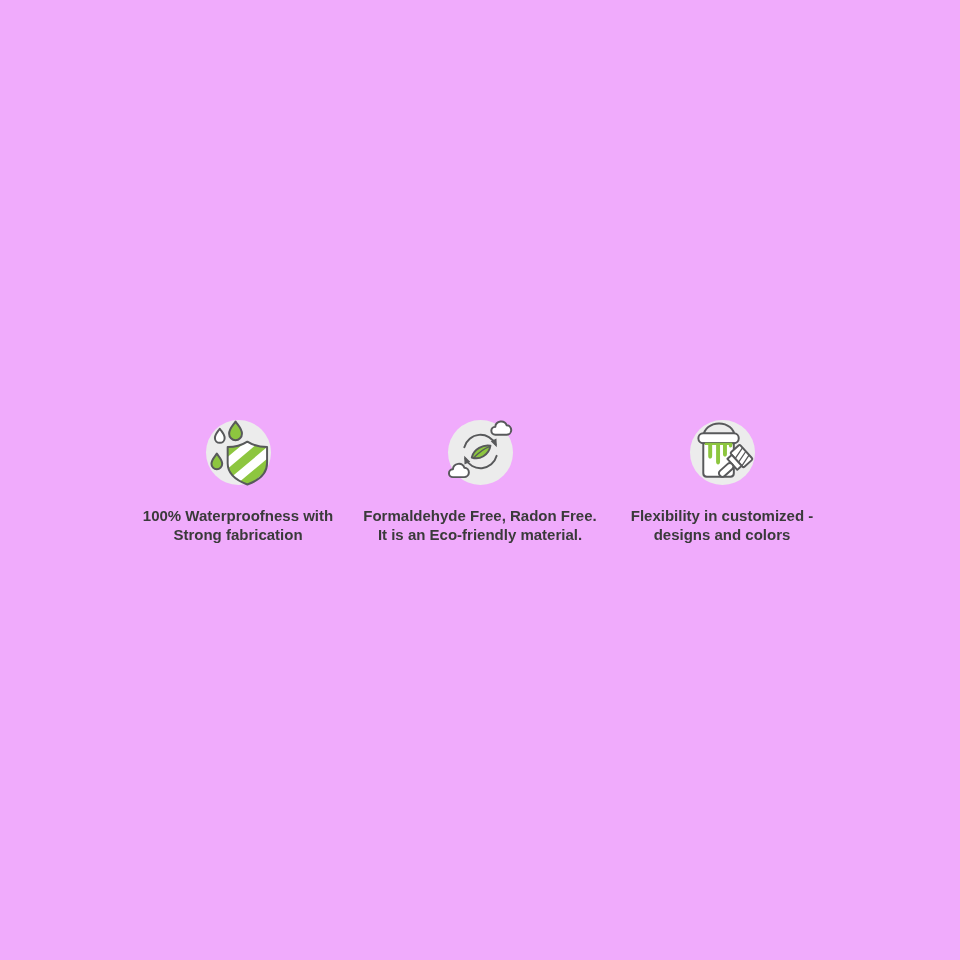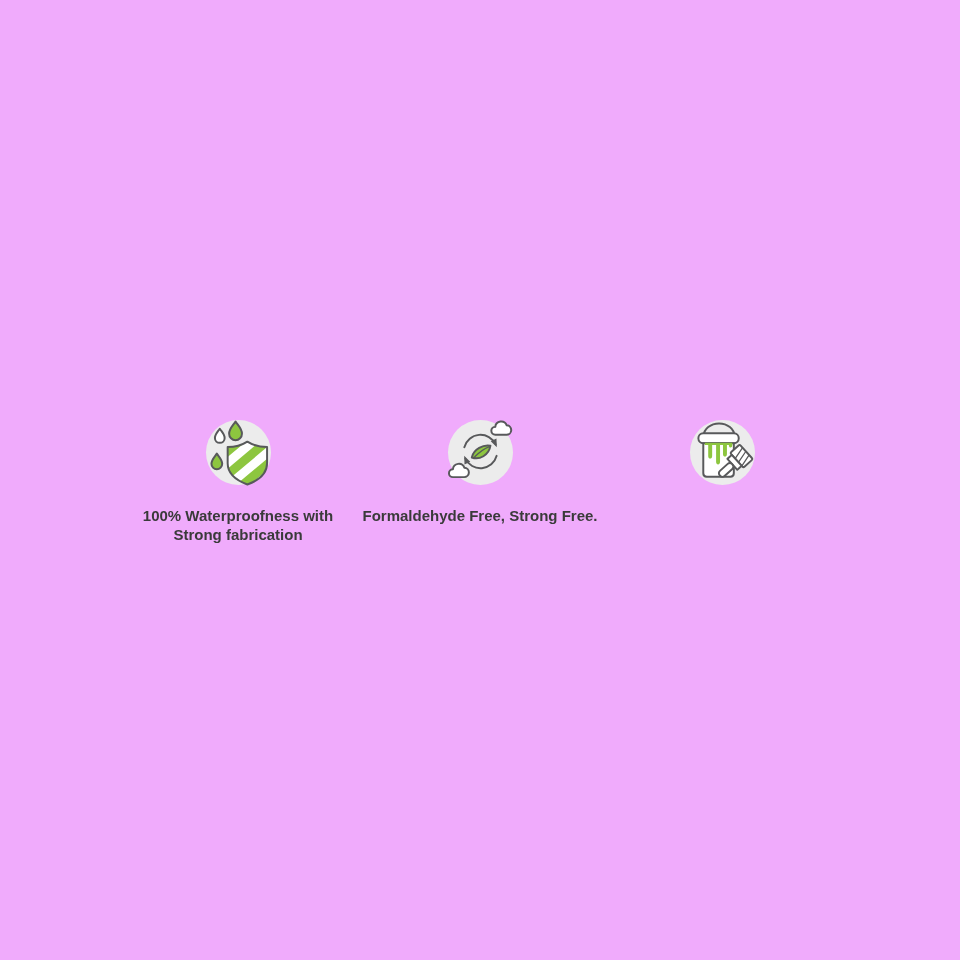--- a/index.html
+++ b/index.html
@@ -111,21 +111,22 @@
           <g transform="translate(35,34) rotate(-22)">
             <path class="fg sg" d="M-11,1 C-6,-6.5 5,-7 11,-3 C6,5.5 -5,6.5 -11,1 Z"></path>
             <path class="nf sthin" d="M-8,1.5 C-2,-1 4,-2.5 9,-2.5"></path>
           </g>
 
           <path class="fw sg" transform="translate(47,7)" d="M2,9 a4,4 0 0 1 0,-8 a6,6 0 0 1 11.6,-1.6 a4.8,4.8 0 0 1 -0.4,9.6 z"></path>
           <path class="fw sg" transform="translate(4,50)" d="M2,9 a4,4 0 0 1 0,-8 a6,6 0 0 1 11.6,-1.6 a4.8,4.8 0 0 1 -0.4,9.6 z"></path>
         </svg>
       </div>
       <div class="caption">
-        <div class="line">Formaldehyde Free, Strong Free.</div>
+        <div class="line">Formaldehyde Free, Radon Free.</div>
+        <div class="line">It is an Eco-friendly material.</div>
       </div>
     </div>
 
     <div class="feature">
       <div class="icon-wrap">
         <svg viewBox="0 0 68 68">
           <circle class="bg" cx="34" cy="34" r="33"></circle>
 
           <path class="nf sg" d="M15,17 A15.5,12.5 0 0 1 46,17"></path>
 
@@ -136,17 +137,21 @@
           <path class="fg" d="M16,24 L44,24 L44,26.5 C44,29.8 40.5,29.8 40.5,27 L40.5,26.5 L38.5,26.5 L38.5,35.5 C38.5,39 34.5,39 34.5,35.5 L34.5,26.5 L31.5,26.5 L31.5,43.5 C31.5,47 27.5,47 27.5,43.5 L27.5,26.5 L23.5,26.5 L23.5,37.5 C23.5,41 19.5,41 19.5,37.5 L19.5,26.5 L16,26.5 Z"></path>
 
           <g transform="translate(44,46) rotate(48)">
             <rect class="fw sg" x="-10" y="-19" width="20" height="13" rx="1.5"></rect>
             <path class="nf sthin" d="M-5.5,-18.5 L-2.5,-6.5 M-0.5,-18.5 L2.5,-6.5 M4.5,-18.5 L7.5,-6.5"></path>
             <rect class="fw sg" x="-7.5" y="-6" width="15" height="6"></rect>
             <rect class="fw sg" x="-3.5" y="0" width="7" height="17" rx="3.2"></rect>
           </g>
         </svg>
       </div>
+      <div class="caption">
+        <div class="line">Flexibility in customized -</div>
+        <div class="line">designs and colors</div>
+      </div>
     </div>
 
 
   </div>
 </div>
 
 </body></html>

